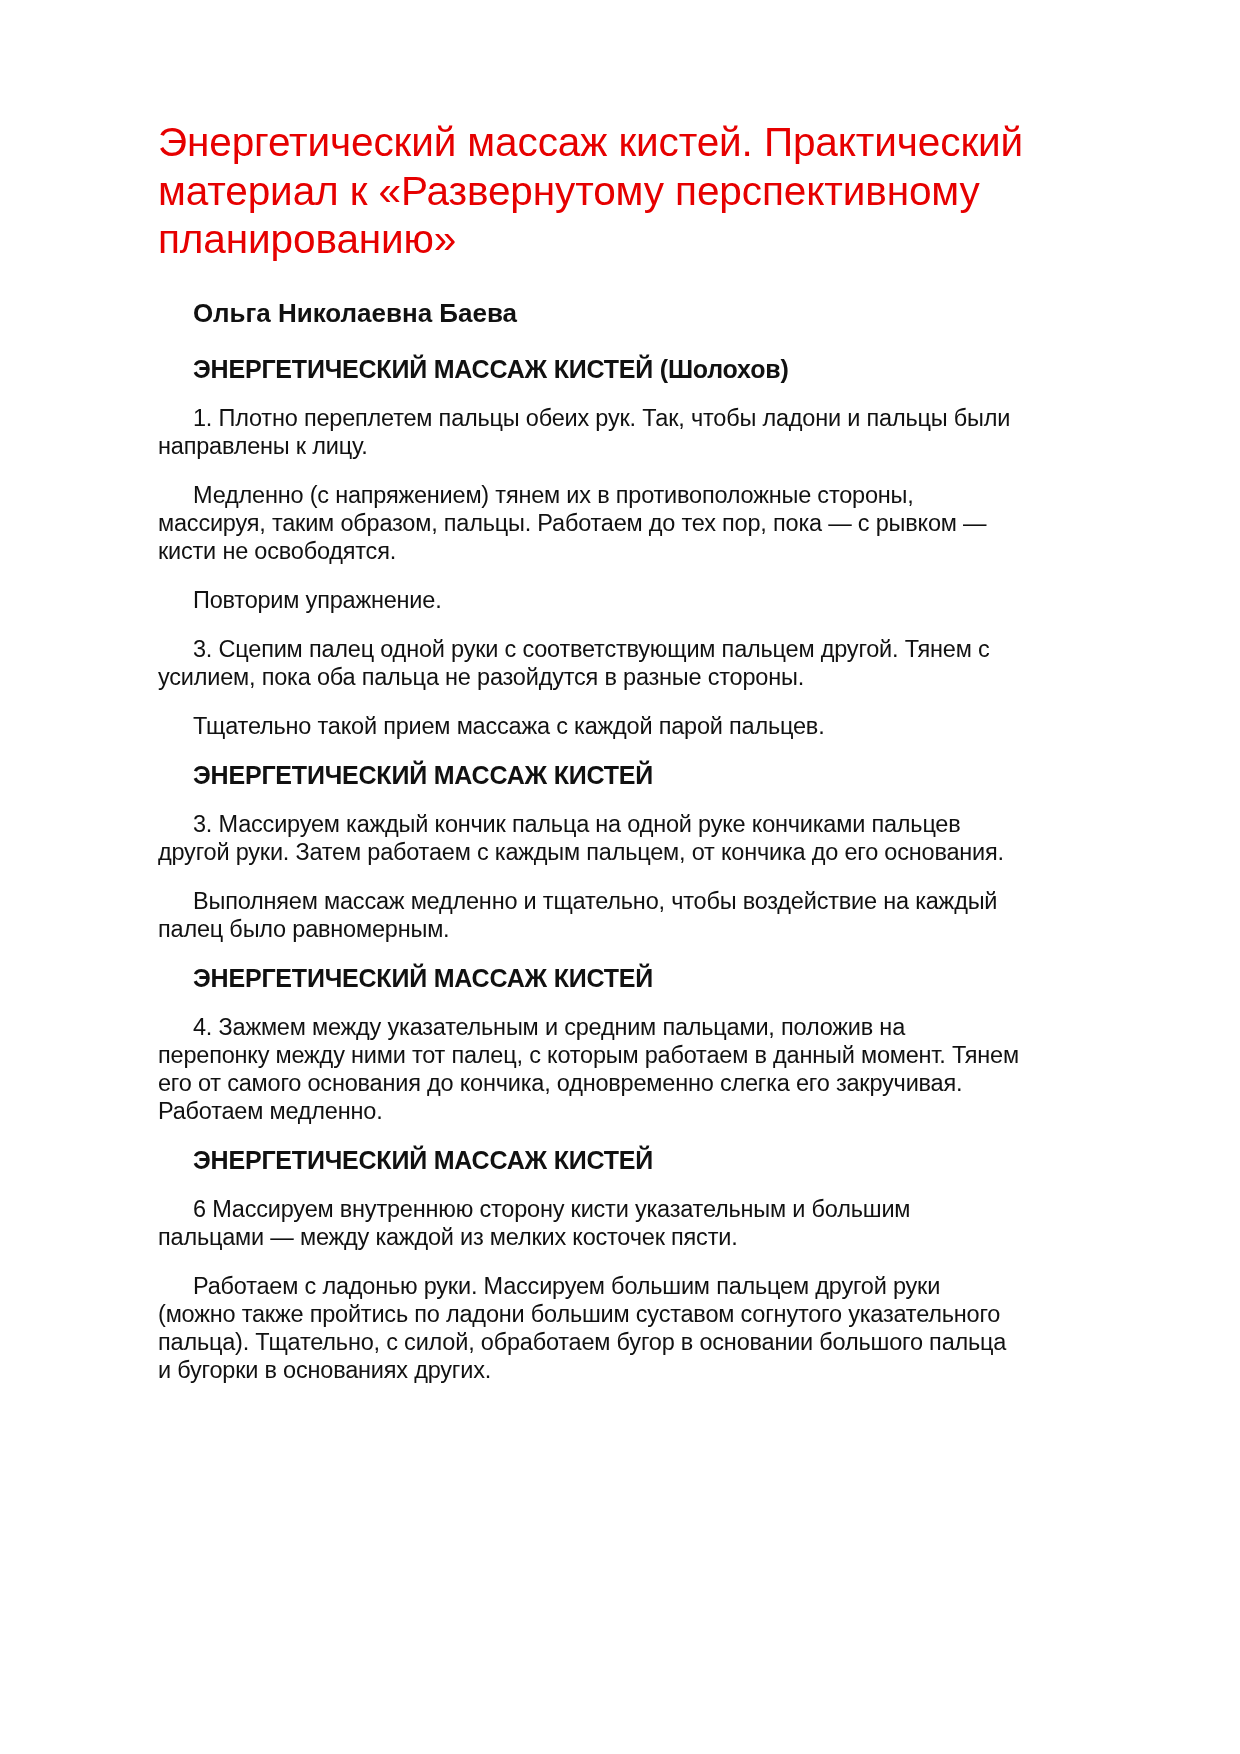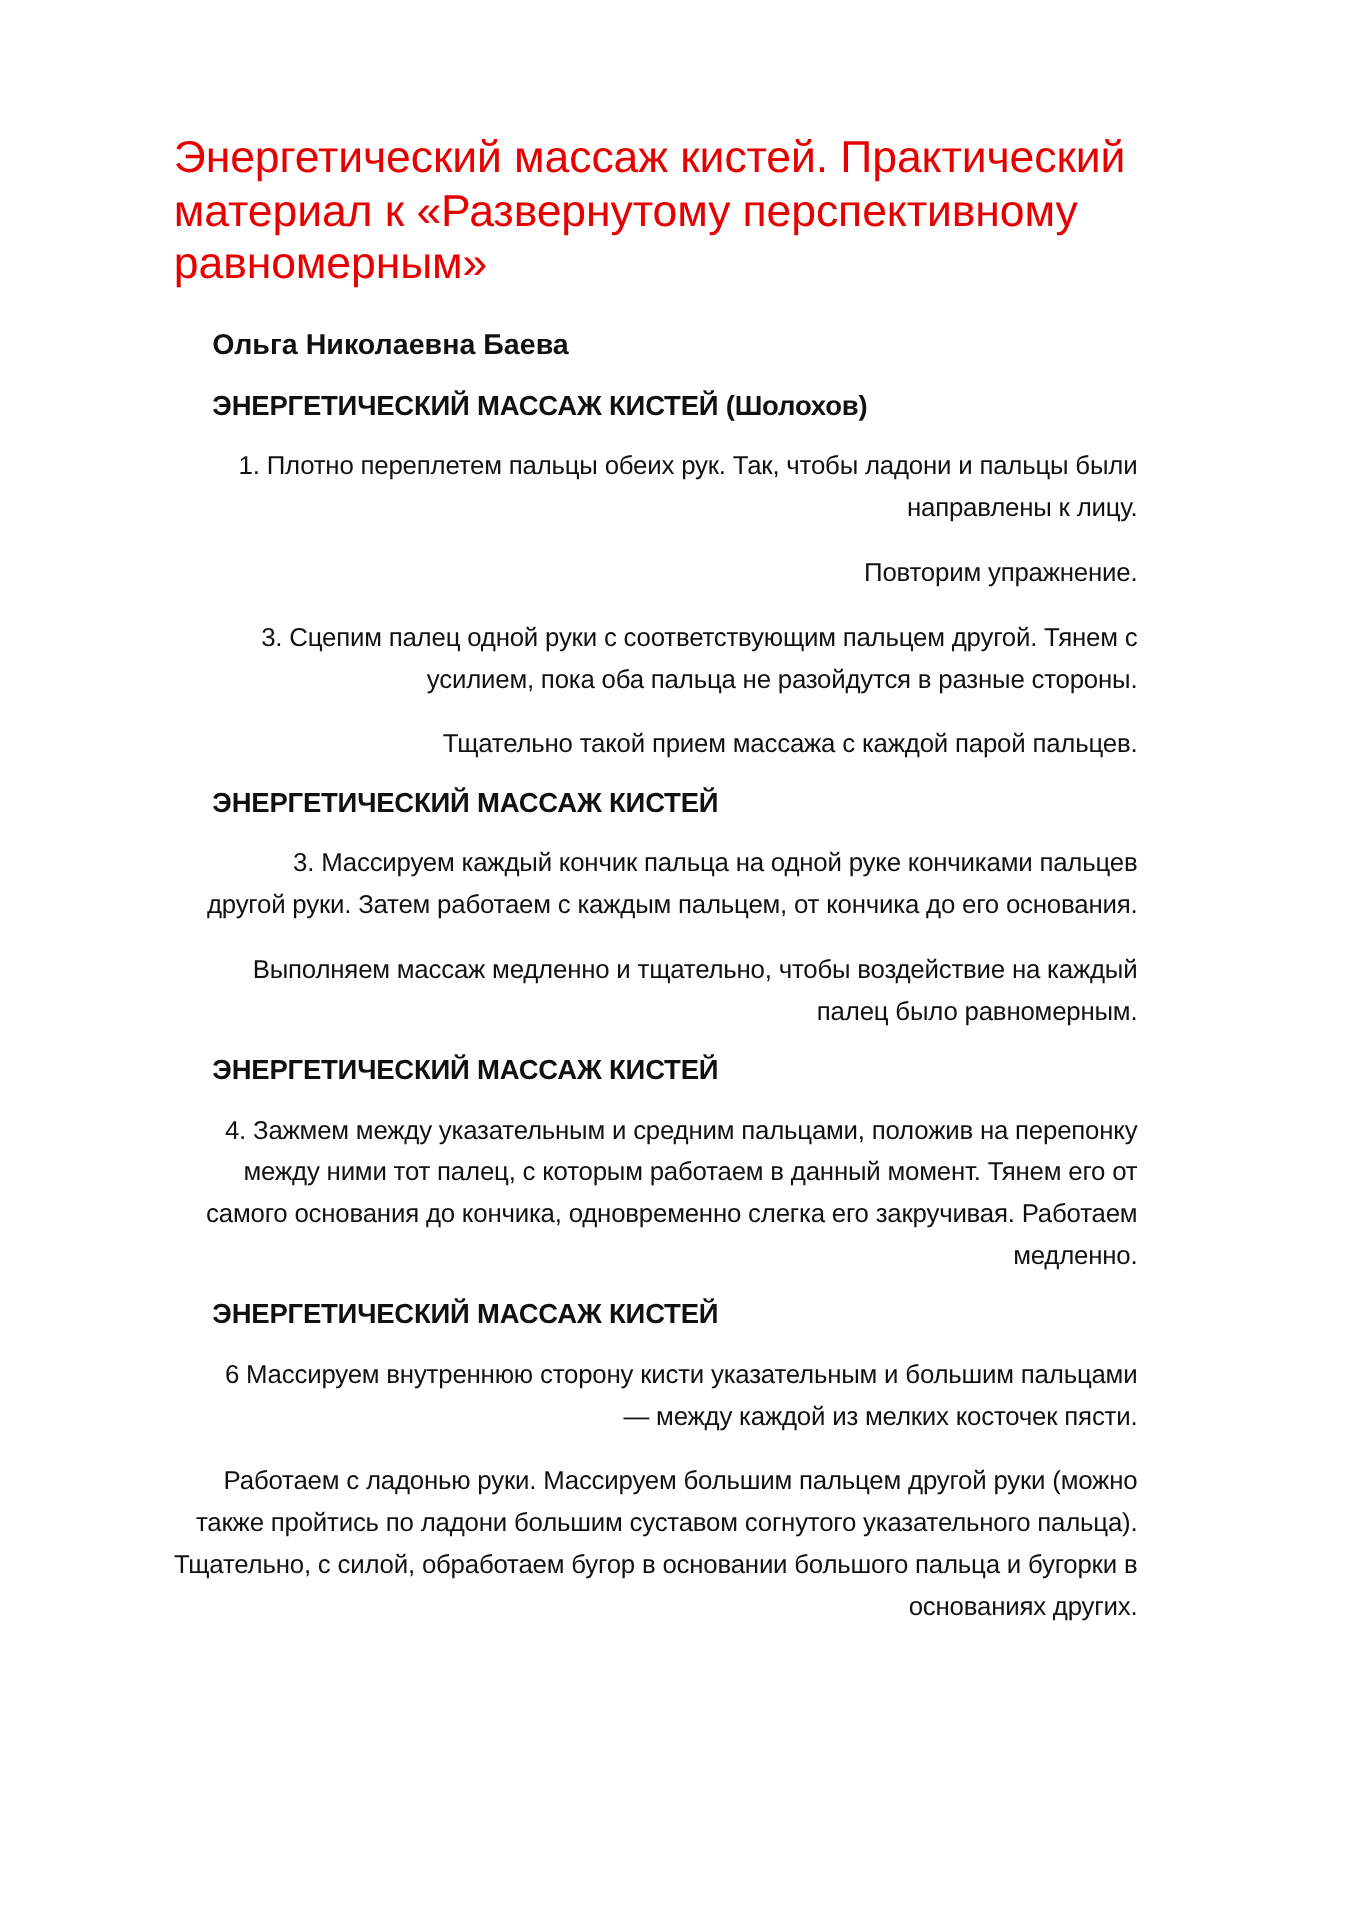--- a/index.html
+++ b/index.html
@@ -39,38 +39,38 @@
     .heading {
       font-weight: bold;
       font-size: 25px;
       line-height: 28px;
       text-indent: 35px;
       margin: 0 0 21px 0;
       letter-spacing: -0.2px;
     }
     .para {
       font-size: 23.5px;
-      line-height: 38px;
+      line-height: 28px;
       text-indent: 35px;
-      margin: 0 0 21px 0;
+      margin: 0 12px 21px 0;
       letter-spacing: -0.2px;
-      text-align: right;
     }
   </style>
 </head>
 <body>
 
 <div class="page">
-  <h1 class="title">Энергетический массаж кистей. Практический материал к «Развернутому перспективному равномерным»</h1>
+  <h1 class="title">Энергетический массаж кистей. Практический материал к «Развернутому перспективному планированию»</h1>
 
   <p class="author">Ольга Николаевна Баева</p>
 
   <section>
     <p class="heading">ЭНЕРГЕТИЧЕСКИЙ МАССАЖ КИСТЕЙ (Шолохов)</p>
     <p class="para">1. Плотно переплетем пальцы обеих рук. Так, чтобы ладони и пальцы были направлены к лицу.</p>
+    <p class="para">Медленно (с напряжением) тянем их в противоположные стороны, массируя, таким образом, пальцы. Работаем до тех пор, пока — с рывком — кисти не освободятся.</p>
     <p class="para">Повторим упражнение.</p>
   </section>
 
   <section>
     <p class="para">3. Сцепим палец одной руки с соответствующим пальцем другой. Тянем с усилием, пока оба пальца не разойдутся в разные стороны.</p>
     <p class="para">Тщательно такой прием массажа с каждой парой пальцев.</p>
   </section>
 
   <section>
     <p class="heading">ЭНЕРГЕТИЧЕСКИЙ МАССАЖ КИСТЕЙ</p>

